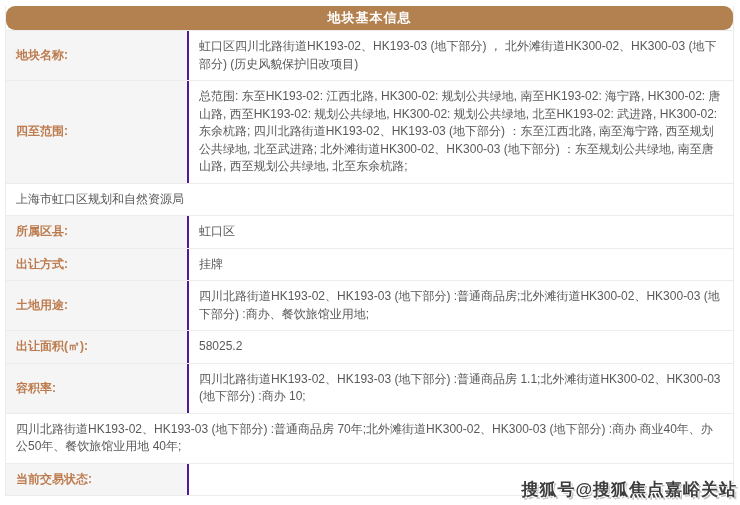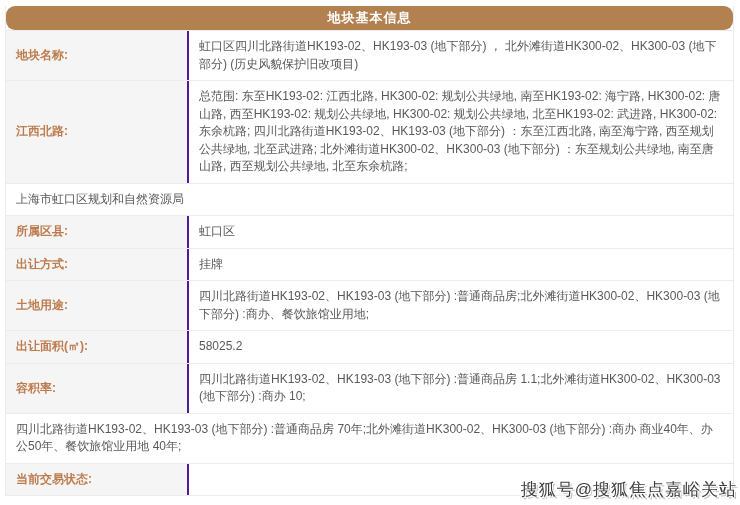--- a/index.html
+++ b/index.html
@@ -63,21 +63,21 @@
     line-height: 17.5px;
     display: flex;
     align-items: flex-start;
   }
   .cell-value span { display: block; }
   .watermark {
     position: absolute;
     right: 3px;
     bottom: 4px;
     font-size: 17px;
-    font-weight: normal;
+    font-weight: bold;
     color: #3d3d3d;
     letter-spacing: 1px;
     text-shadow:
       -1px -1px 0 rgba(255,255,255,0.9),
        1px -1px 0 rgba(255,255,255,0.9),
       -1px  1px 0 rgba(255,255,255,0.9),
        2px  2px 0 rgba(150,150,150,0.55);
     pointer-events: none;
   }
 </style>
@@ -88,21 +88,21 @@
   <div class="table-header">地块基本信息</div>
 
   <div class="row">
     <div class="cell-label">地块名称:</div>
     <div class="cell-value">
         <span>虹口区四川北路街道HK193-02、HK193-03 (地下部分) ， 北外滩街道HK300-02、HK300-03 (地下部分) (历史风貌保护旧改项目)</span>
       </div>
   </div>
 
   <div class="row">
-    <div class="cell-label">江西北路:</div>
+    <div class="cell-label">四至范围:</div>
     <div class="cell-value">
         <span>总范围: 东至HK193-02: 江西北路, HK300-02: 规划公共绿地, 南至HK193-02: 海宁路, HK300-02: 唐山路, 西至HK193-02: 规划公共绿地, HK300-02: 规划公共绿地, 北至HK193-02: 武进路, HK300-02: 东余杭路; 四川北路街道HK193-02、HK193-03 (地下部分) ：东至江西北路, 南至海宁路, 西至规划公共绿地, 北至武进路; 北外滩街道HK300-02、HK300-03 (地下部分) ：东至规划公共绿地, 南至唐山路, 西至规划公共绿地, 北至东余杭路;</span>
       </div>
   </div>
 
   <div class="row">
     <div class="cell-value">
         <span>上海市虹口区规划和自然资源局</span>
       </div>
   </div>

